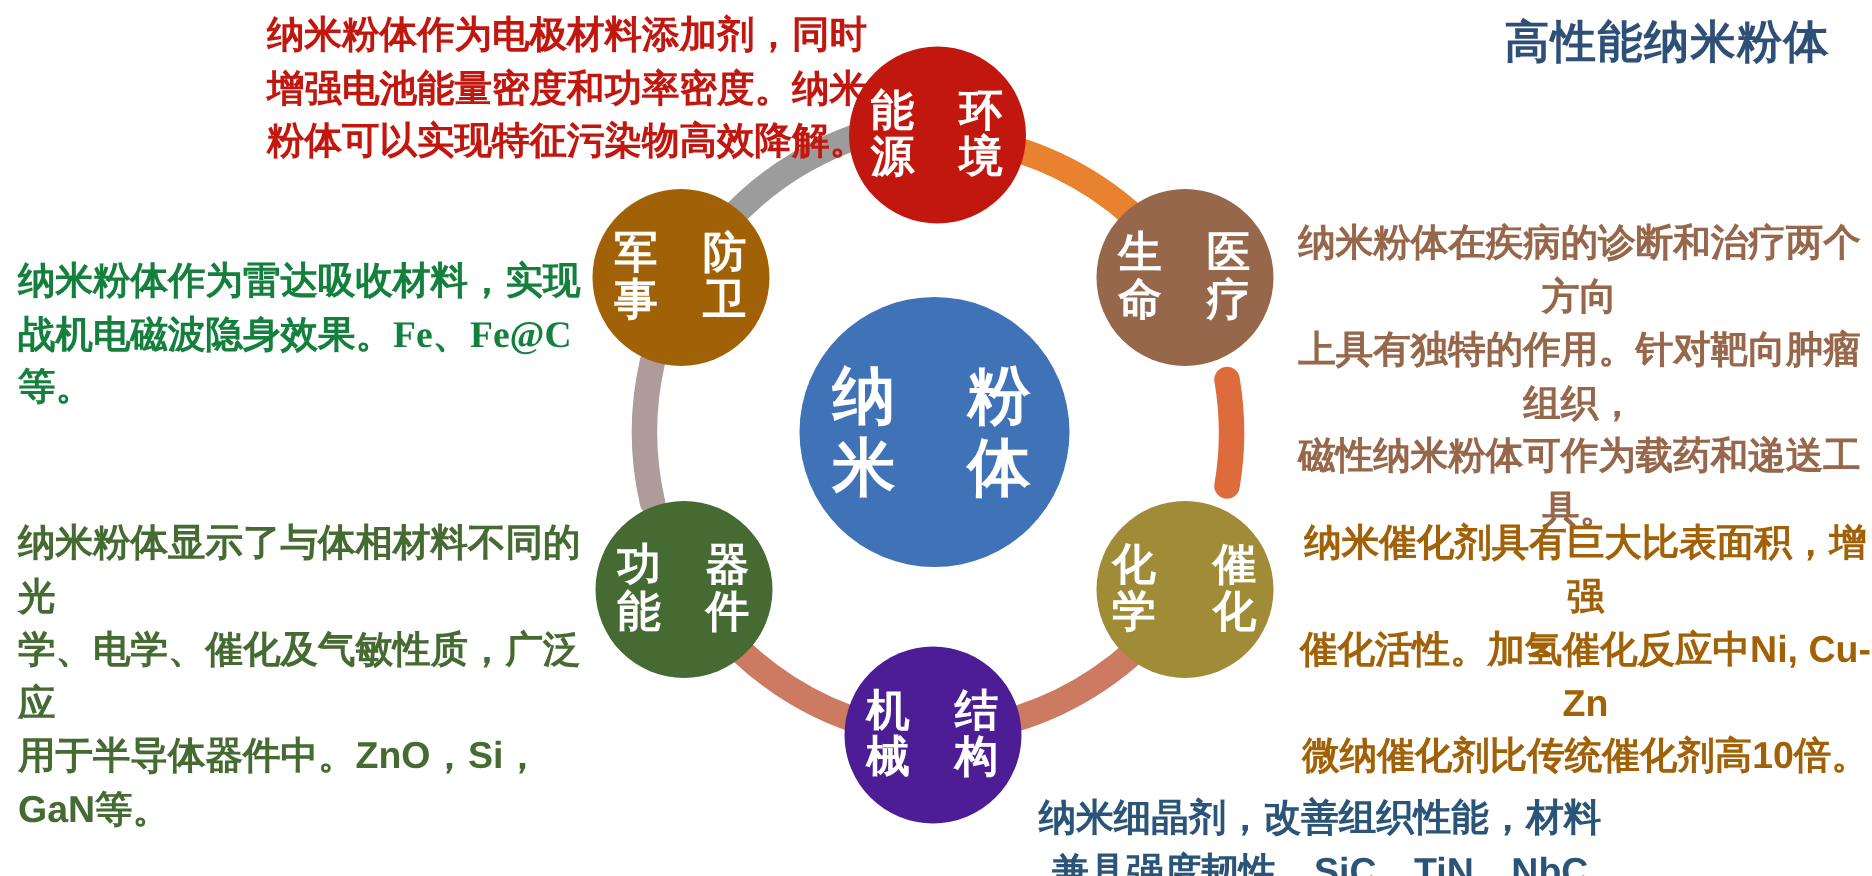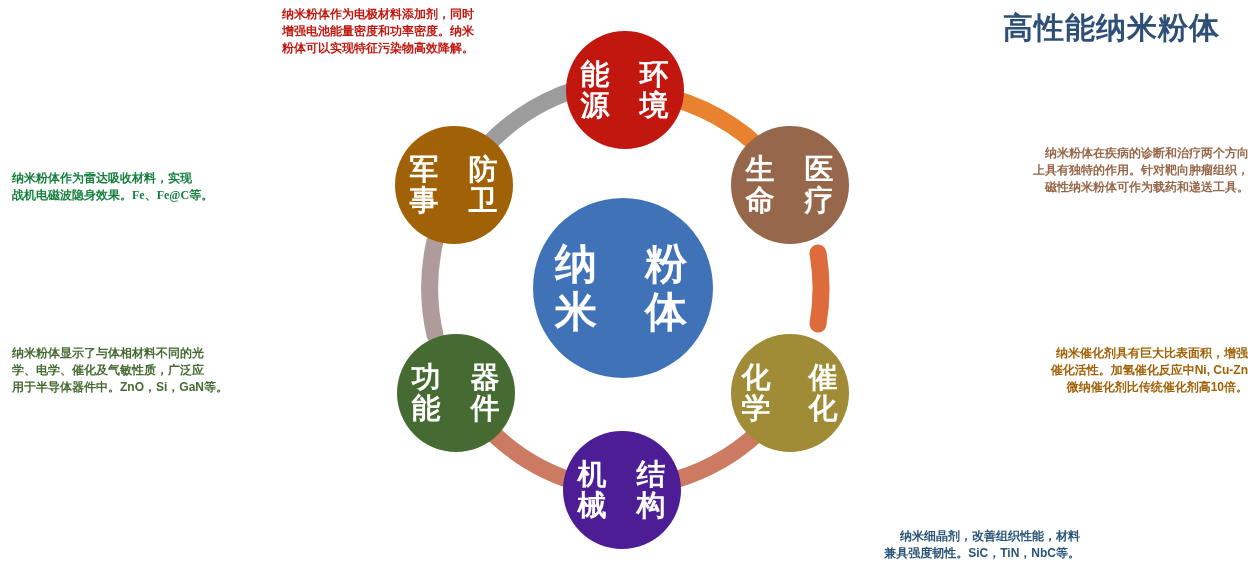--- a/index.html
+++ b/index.html
@@ -75,26 +75,26 @@
     font-size: 42px;
     margin-left: -90px;
     margin-top: -90px;
     line-height: 1.14;
   }
   .node.hub .ln { letter-spacing: 4px; }
 
   
   .callout {
     position: absolute;
-    font-size: 12px;
+    font-size: 25px;
     line-height: 1.42;
     font-weight: bold;
     white-space: pre-line;
   }
-  .callout.right { text-align: right; }
+  .callout.right { text-align: center; }
   .callout.left  { text-align: left; }
   .callout.center-top { text-align: center; }
 </style>
 </head>
 <body>
 
 <div id="stage">
 
   <div id="title" style="color: rgb(46, 80, 118); text-align: center;">高性能纳米粉体</div>
 

